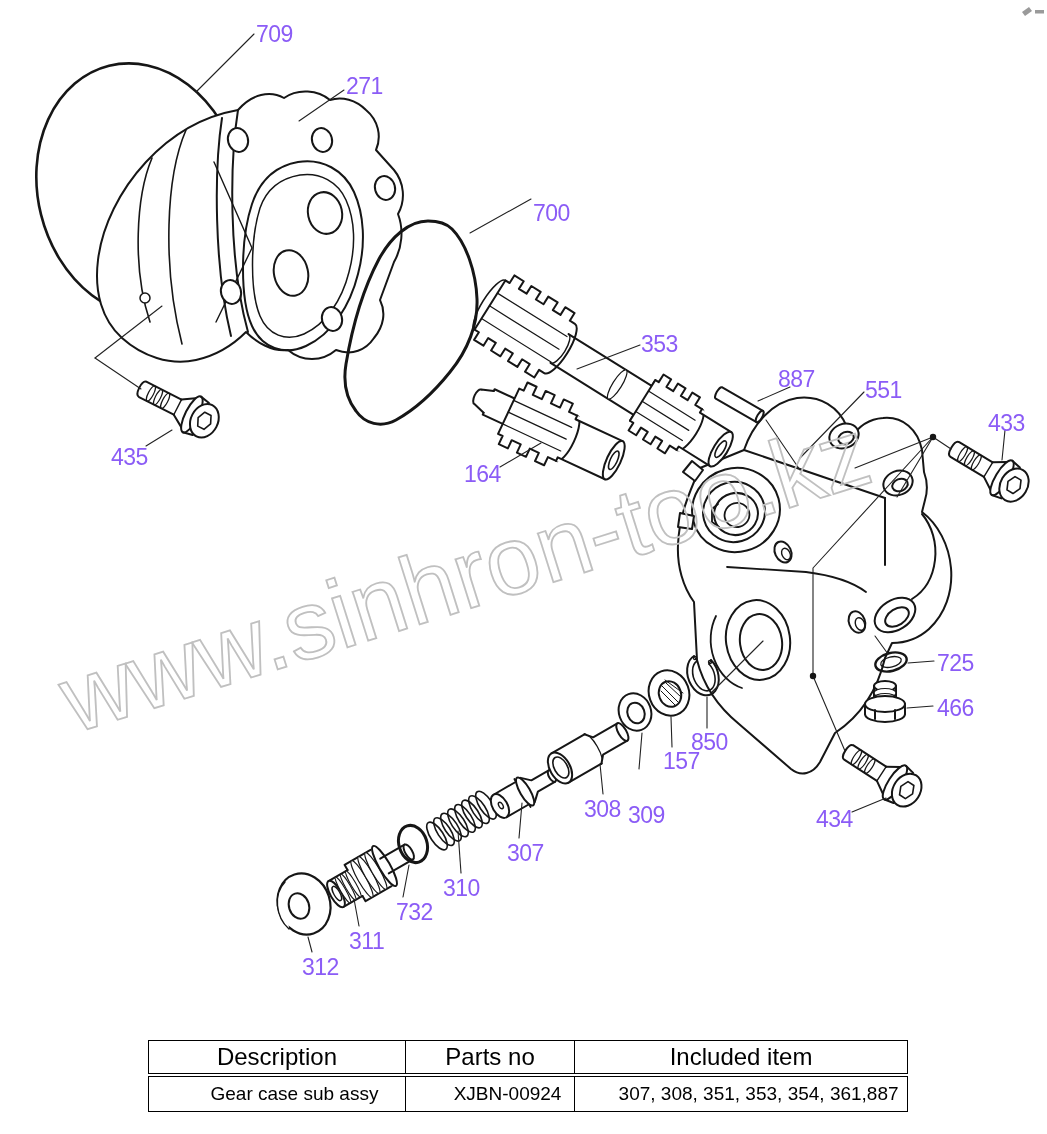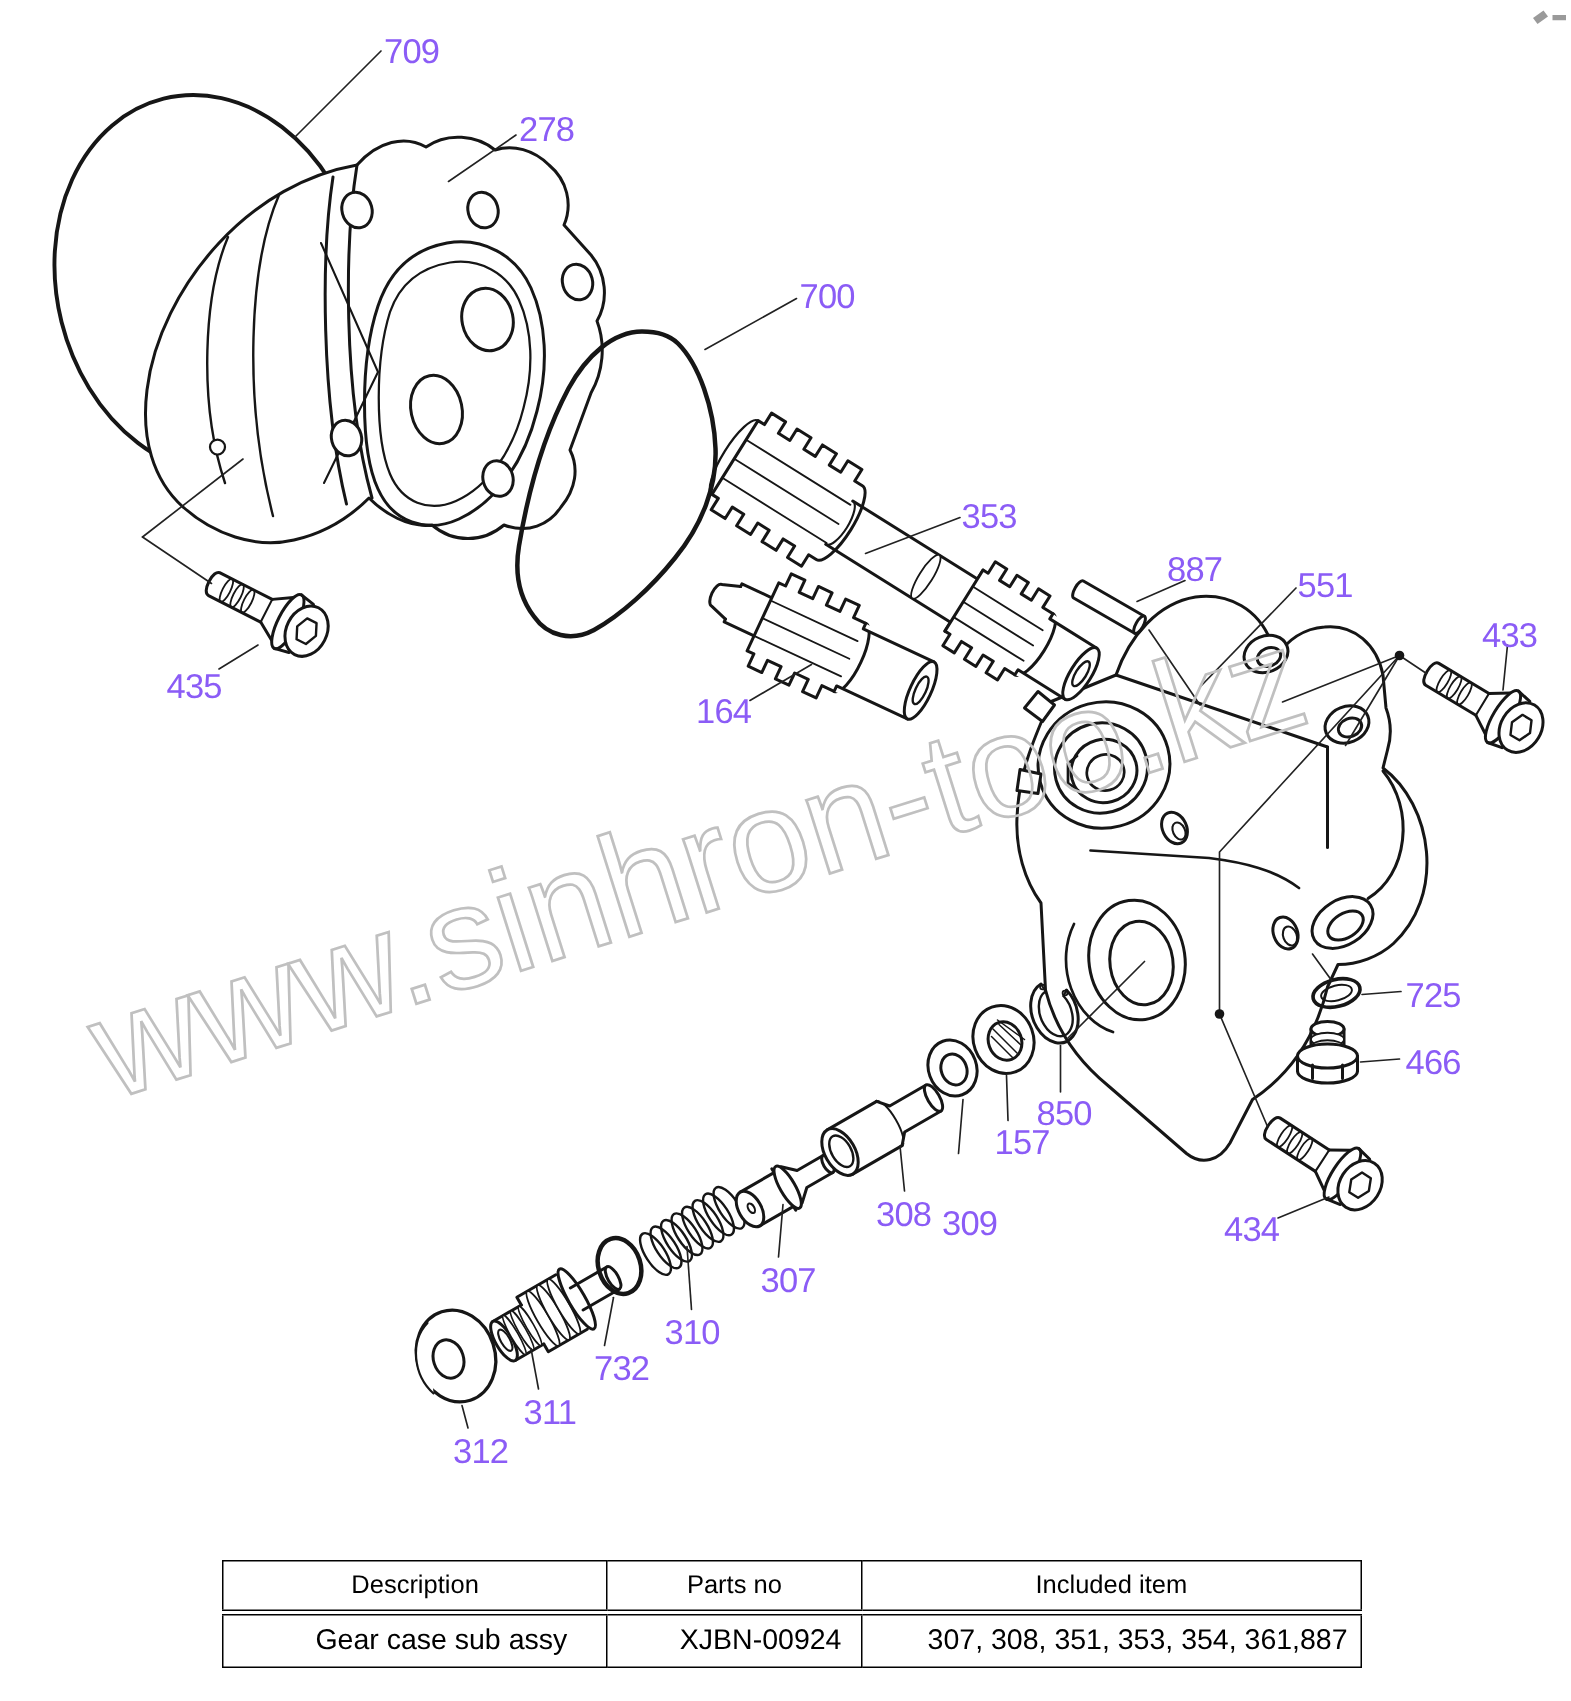--- a/index.html
+++ b/index.html
@@ -10,21 +10,21 @@
         font-family:"Liberation Sans",sans-serif;white-space:nowrap;}
   #wm{position:absolute;left:64px;top:646px;width:1010px;height:112px;z-index:2;
       font-size:97px;font-weight:400;letter-spacing:0px;white-space:nowrap;
       color:rgba(255,255,255,0);-webkit-text-stroke:1.8px #c0c0c0;
       transform:rotate(-17.5deg);transform-origin:0 50%;
       font-family:"Liberation Sans",sans-serif;}
   #ptable{position:absolute;left:148px;top:1040px;width:760px;z-index:3;
           border-collapse:collapse;background:#fff;}
   #ptable th,#ptable td{border:1.6px solid #000;text-align:center;color:#000;
           font-weight:400;font-family:"Liberation Sans",sans-serif;}
-  #ptable th{font-size:17px;height:30px;border-bottom:4px double #000;}
+  #ptable th{font-size:24px;height:30px;border-bottom:4px double #000;}
   #ptable td{font-size:19px;height:32px;padding-left:36px;}
   .c1{width:257px;} .c2{width:168px;} .c3{width:335px;}
 </style>
 </head>
 <body>
 
 <div id="stage">
 
 <svg id="art" width="1047" height="1134" viewBox="0 0 1047 1134" fill="none" stroke="#161616" stroke-width="2" stroke-linejoin="round" stroke-linecap="round">
 
@@ -279,22 +279,22 @@
 
   <g stroke="none" fill="#9a9a9a">
     <path d="M1022 12 l7 -5 l3 4 l-7 5 z"></path>
     <rect x="1035" y="10" width="9" height="3.5"></rect>
   </g>
 </svg>
 
 <div id="wm">www.sinhron-too.kz</div>
 
 <div class="plbl" style="left:256px;top:21px">709</div>
-<div class="plbl" style="left:346px;top:73px">278</div>
-<div class="plbl" style="left:533px;top:184px">700</div>
+<div class="plbl" style="left:346px;top:73px">271</div>
+<div class="plbl" style="left:533px;top:200px">700</div>
 <div class="plbl" style="left:641px;top:331px">353</div>
 <div class="plbl" style="left:778px;top:366px">887</div>
 <div class="plbl" style="left:865px;top:377px">551</div>
 <div class="plbl" style="left:988px;top:410px">433</div>
 <div class="plbl" style="left:111px;top:444px">435</div>
 <div class="plbl" style="left:464px;top:461px">164</div>
 <div class="plbl" style="left:937px;top:650px">725</div>
 <div class="plbl" style="left:937px;top:695px">466</div>
 <div class="plbl" style="left:691px;top:729px">850</div>
 <div class="plbl" style="left:663px;top:748px">157</div>

